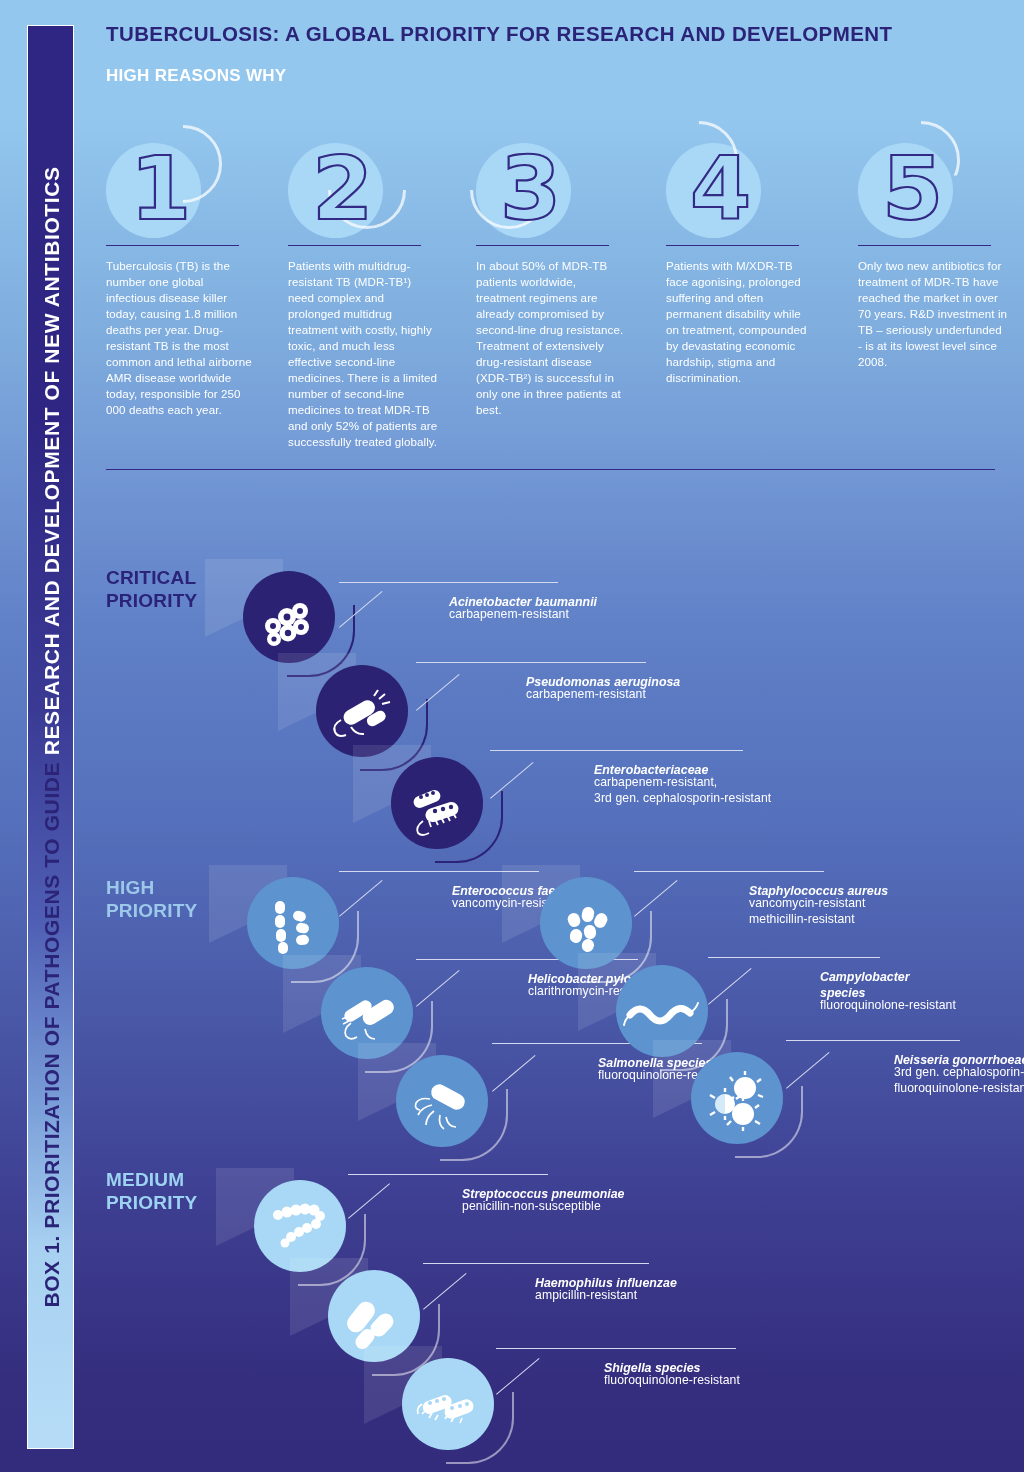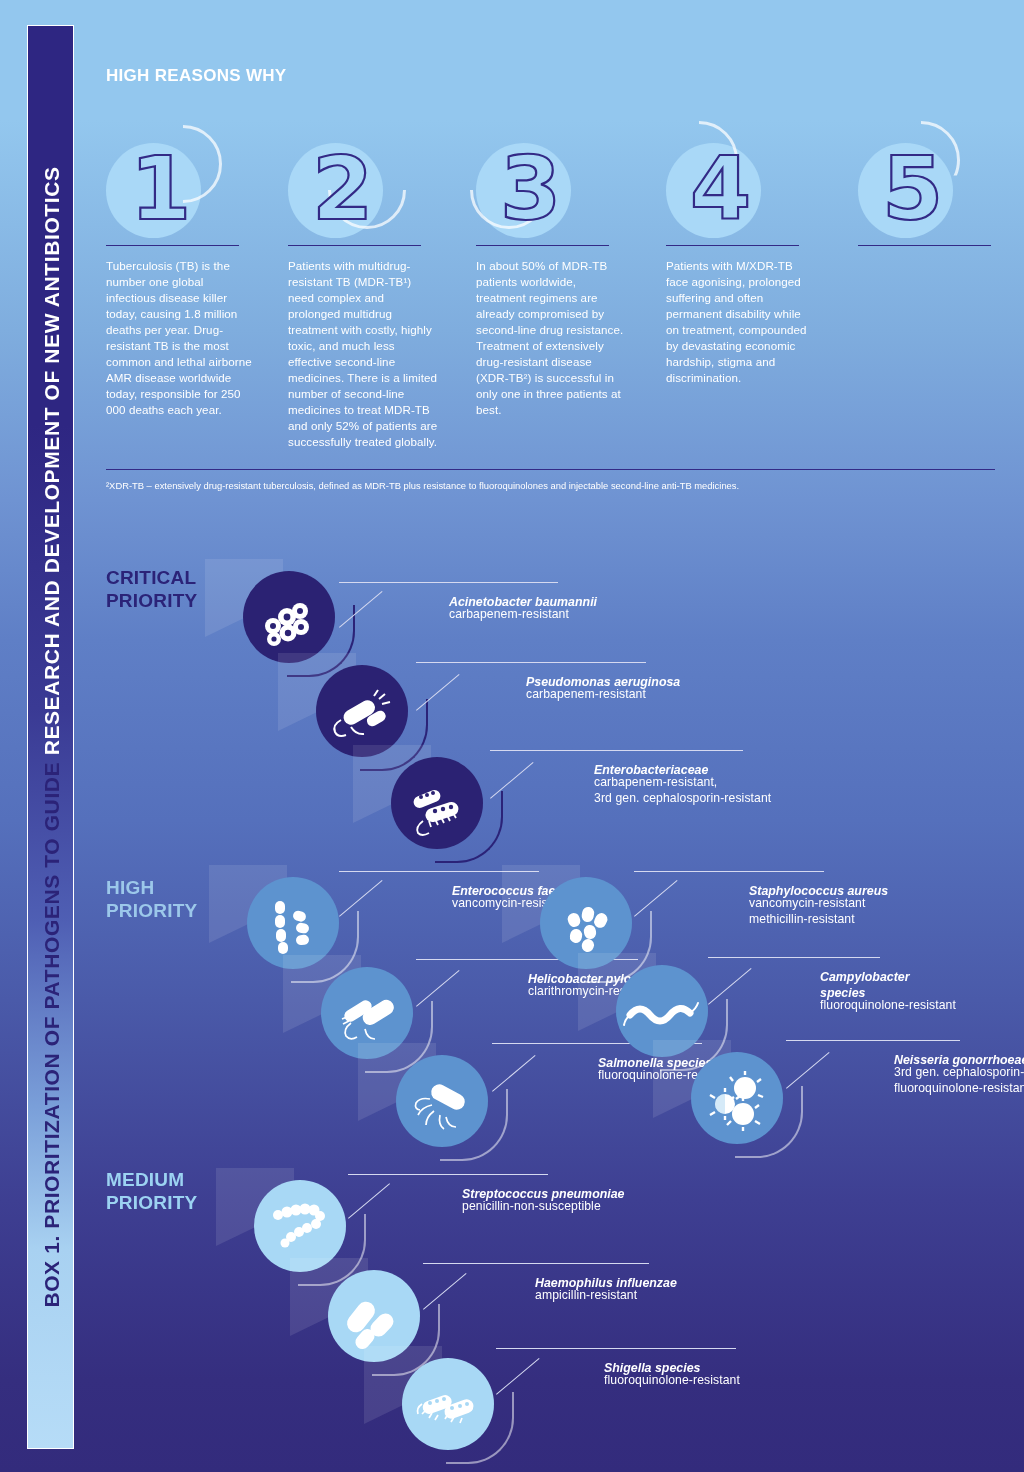--- a/index.html
+++ b/index.html
@@ -245,20 +245,21 @@
 <body>
 
 <div id="page">
 
   <div id="side-banner">
     <div id="side-banner-text"><span class="bt-dark">BOX 1. PRIORITIZATION OF PATHOGENS TO GUIDE </span><span class="bt-light">RESEARCH AND DEVELOPMENT OF NEW ANTIBIOTICS</span></div>
   </div>
 
   <div id="content">
 
+    <div class="main-title">TUBERCULOSIS: A GLOBAL PRIORITY FOR RESEARCH AND DEVELOPMENT</div>
     <div class="sub-title">HIGH REASONS WHY</div>
 
     <div class="reason" style="left:0px;">
       <div class="num-wrap">
         <div class="num-circle"></div>
         <div class="num-arc"></div>
         <div class="num-glyph">1</div>
       </div>
       <div class="reason-rule"></div>
       <div class="reason-text">Tuberculosis (TB) is the number one global infectious disease killer today, causing 1.8 million deaths per year. Drug-resistant TB is the most common and lethal airborne AMR disease worldwide today, responsible for 250 000 deaths each year.</div>
@@ -294,25 +295,25 @@
       <div class="reason-text">Patients with M/XDR-TB face agonising, prolonged suffering and often permanent disability while on treatment, compounded by devastating economic hardship, stigma and discrimination.</div>
     </div>
 
     <div class="reason" style="left:752px;">
       <div class="num-wrap">
         <div class="num-circle"></div>
         <div class="num-arc" style="left:24px;top:-4px;clip-path:polygon(50% 50%,50% 0,100% 0,100% 70%,50% 70%);"></div>
         <div class="num-glyph">5</div>
       </div>
       <div class="reason-rule"></div>
+      <div class="reason-text">Only two new antibiotics for treatment of MDR-TB have reached the market in over 70 years. R&amp;D investment in TB – seriously underfunded - is at its lowest level since 2008.</div>
     </div>
 
     <div class="divider"></div>
     <div class="footnotes">
-      <div>²XDR-TB – extensively drug-resistant tuberculosis, defined as MDR-TB plus resistance to fluoroquinolones and injectable second-line anti-TB medicines.</div>
     </div>
 
 
     <div class="prio-label" id="prio-critical">CRITICAL
 PRIORITY</div>
     <div class="prio-label" id="prio-high">HIGH
 PRIORITY</div>
     <div class="prio-label" id="prio-medium">MEDIUM
 PRIORITY</div>
 

